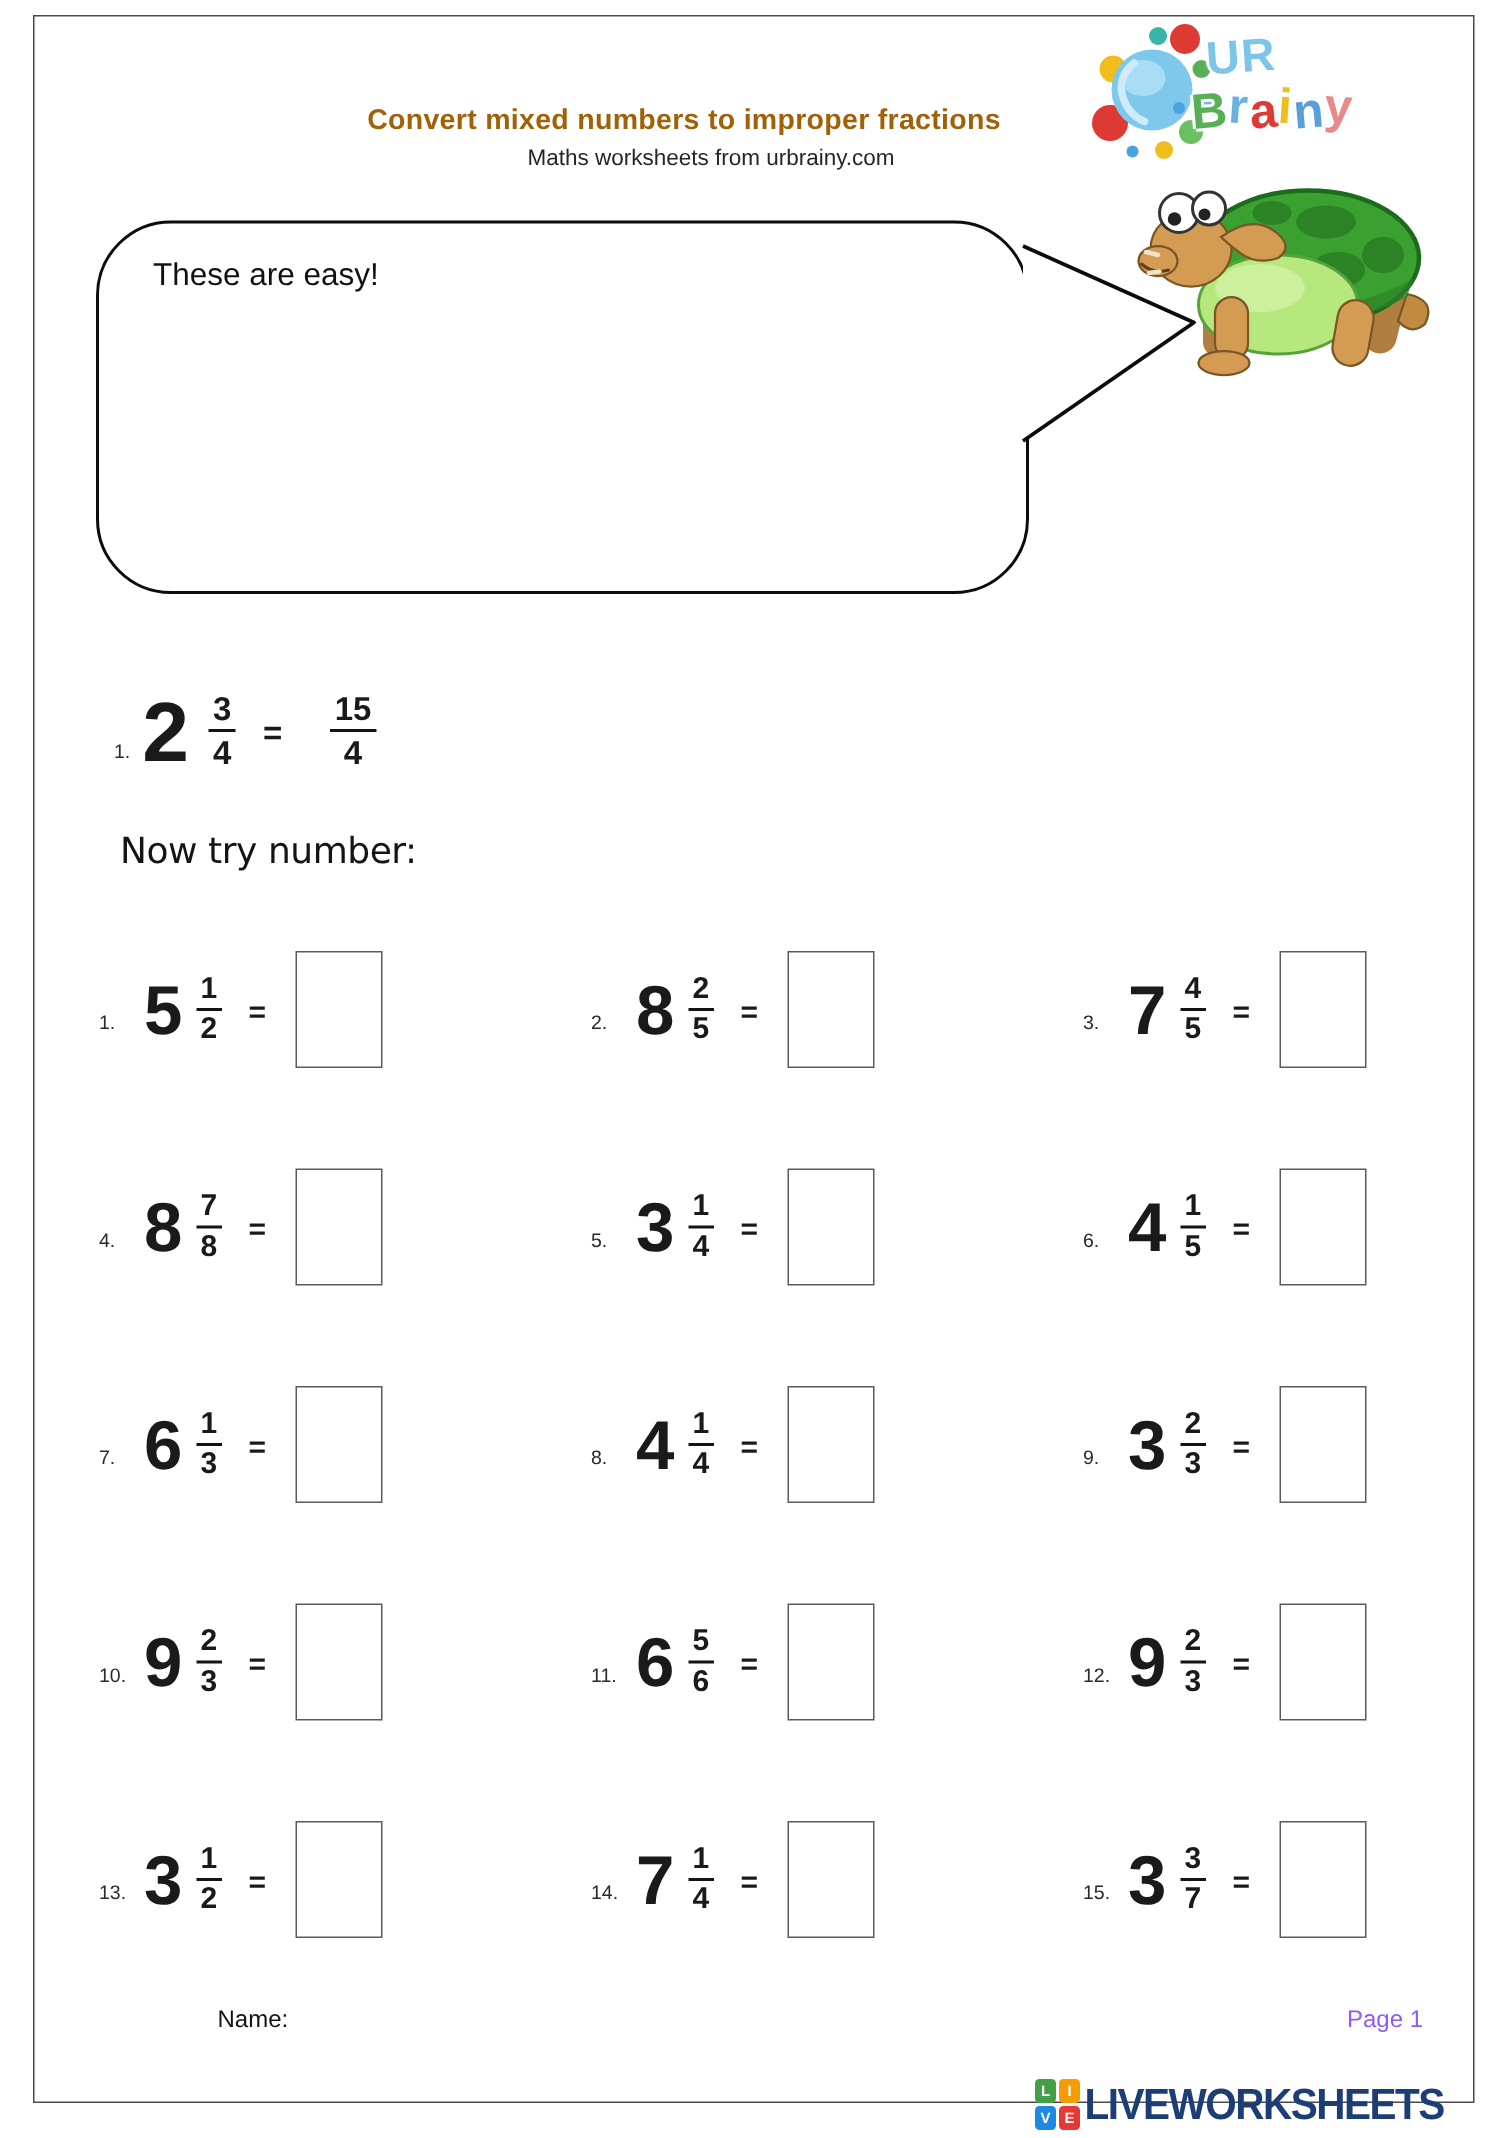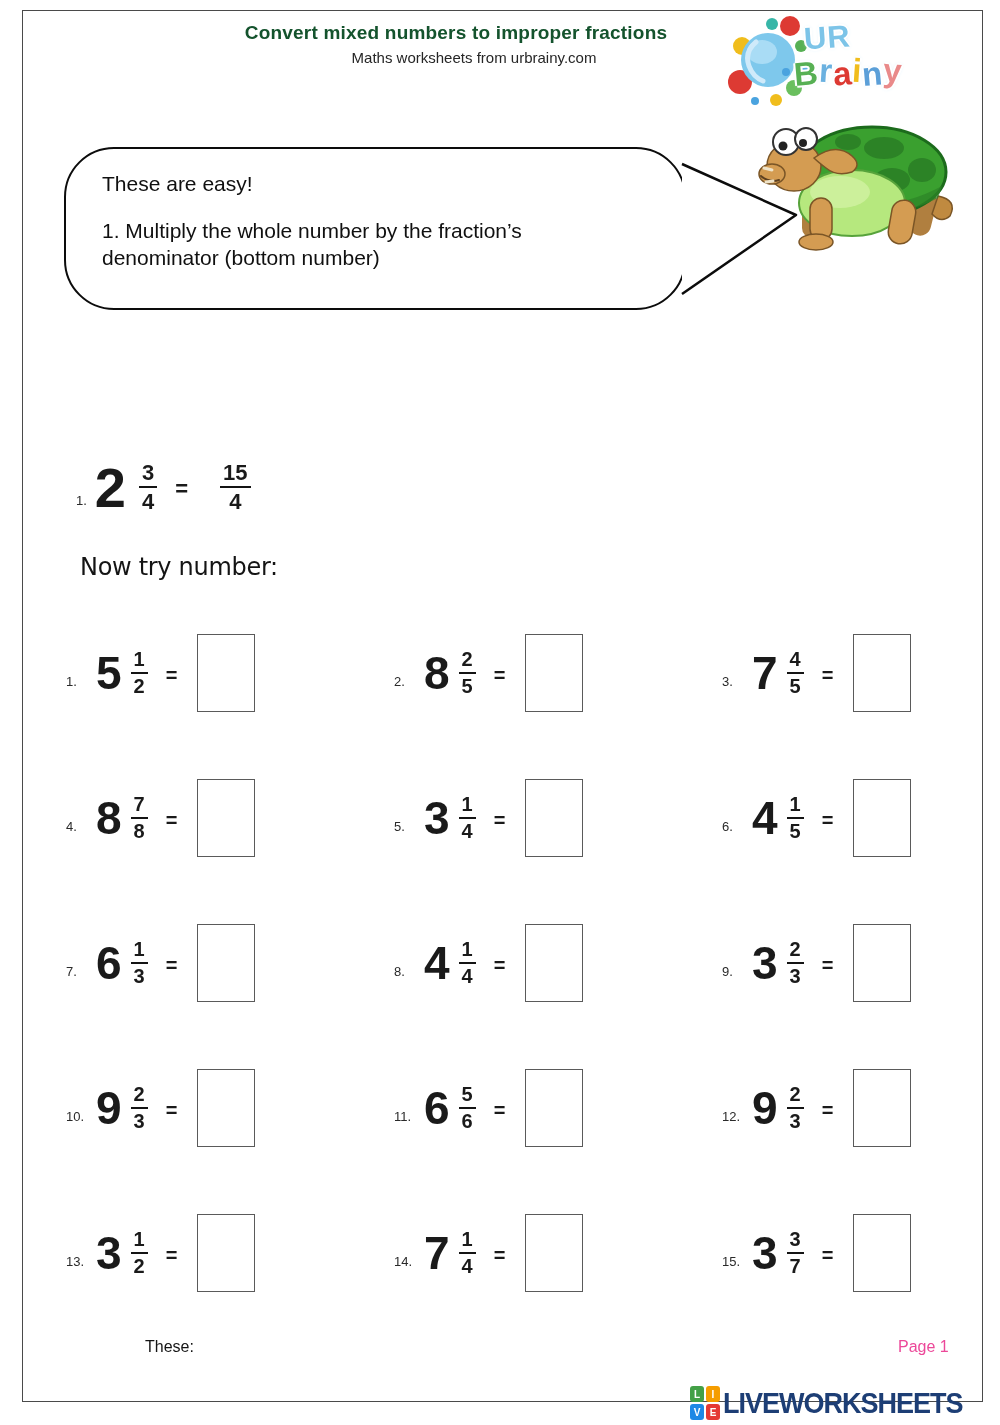--- a/index.html
+++ b/index.html
@@ -7,42 +7,42 @@
     width:1000px; height:1425px; position:relative;
     background:#ffffff; font-family:"Liberation Sans", sans-serif; color:#1a1a1a;
     overflow:hidden;
   }
   .sheet {
     position:absolute; left:22px; top:10px; width:961px; height:1392px;
     border:1.5px solid #4a4a4a; background:#fff;
   }
   
   .header { position:absolute; left:0; top:22px; width:912px; text-align:center; }
-  .header .title { font-size:19px; font-weight:700; color:#14532d; letter-spacing:.2px; }
+  .header .title { font-size:19px; font-weight:700; color:#a16207; letter-spacing:.2px;margin-top:48px; }
   .header .subtitle { font-size:15px; font-weight:400; color:#262626; margin-top:5px;padding-left:36px; }
 
   
   .urb-logo { position:absolute; left:728px; top:10px; width:240px; height:100px; }
   .urb-logo svg { position:absolute; left:0; top:2px; }
   .urb-ur {
     position:absolute; left:76px; top:10px; font-size:31px; font-weight:700; color:#7cc4e8;
     transform:rotate(-4deg); letter-spacing:1px;
     text-shadow:-2px 0 #fff, 2px 0 #fff, 0 -2px #fff, 0 2px #fff, 0 0 4px #cfe9f7;
   }
   .urb-brainy {
     position:absolute; left:66px; top:44px; font-size:33px; font-weight:700; letter-spacing:1px;
     text-shadow:-2px 0 #fff, 2px 0 #fff, 0 -2px #fff, 0 2px #fff, 0 0 4px #cfe9f7;
   }
   .urb-brainy span { display:inline-block; }
   .urb-brainy span:nth-child(odd)  { transform:rotate(-5deg) translateY(1px); }
   .urb-brainy span:nth-child(even) { transform:rotate(4deg)  translateY(-2px); }
 
   
   .bubble {
-    position:absolute; left:64px; top:147px; width:622px; height:163px;
+    position:absolute; left:64px; top:147px; width:622px; height:249px;
     border:2.5px solid #0c0c0c; border-radius:50px; background:#fff;
     padding:21px 30px 0 36px;
   }
   .bubble p { font-size:21px; line-height:1.32; max-width:495px; margin-bottom:19px; color:#101010; }
   .bubble-tail { position:absolute; left:678px; top:152px; }
 
   
   .turtle { position:absolute; left:752px; top:118px; }
 
   
@@ -72,21 +72,21 @@
   .p-whole { font-size:46px; font-weight:700; letter-spacing:-1px; }
   .cell .frac { font-size:20px; font-weight:600; margin-left:10px; }
   .p-eq { font-size:20px; font-weight:700; margin:6px 0 0 18px; }
   .answer-box {
     width:58px; height:78px; border:1.5px solid #5a5a5a; background:#fff;
     margin-left:20px; flex:0 0 auto;
   }
 
   
   .name-label { position:absolute; left:145px; top:1338px; font-size:16px; color:#141414; }
-  .page-label { position:absolute; left:898px; top:1338px; font-size:16px; color:#ec4899; }
+  .page-label { position:absolute; left:898px; top:1338px; font-size:16px; color:#8b5cf6; }
 
   
   .lw-logo { position:absolute; left:690px; top:1386px; display:flex; align-items:center; z-index:5; }
   .lw-grid { display:grid; grid-template-columns:14px 14px; grid-auto-rows:16px; gap:2px; margin-right:3px; }
   .lw-grid span {
     display:flex; align-items:center; justify-content:center;
     color:#fff; font-size:10px; font-weight:700; border-radius:3px;
   }
   .lw-text { font-size:27px; font-weight:700; color:#1d3e75; letter-spacing:-1px; transform:scaleY(1.08); }
 </style>
@@ -115,21 +115,20 @@
     <ellipse cx="34" cy="40" rx="15" ry="12" fill="#a9dcf5"></ellipse>
     <path d="M28,30 q-12,10 -7,24 q4,11 14,15" fill="none" stroke="#cfeafa" stroke-width="5" stroke-linecap="round"></path>
     <circle cx="58" cy="60" r="4" fill="#4aa3df"></circle>
   </svg>
   <span class="urb-ur">UR</span>
   <span class="urb-brainy"><span style="color: rgb(87, 176, 84);">B</span><span style="color: rgb(106, 177, 224);">r</span><span style="color: rgb(221, 58, 51);">a</span><span style="color: rgb(240, 189, 28);">i</span><span style="color: rgb(91, 159, 216);">n</span><span style="color: rgb(233, 138, 138);">y</span></span>
 </div>
 
 <div class="bubble">
   <p>These are easy!</p>
-  <p>1. Multiply the whole number by the fraction’s denominator (bottom number)</p>
 </div>
 <svg class="bubble-tail" width="130" height="150" viewBox="0 0 130 150">
   <path d="M4,12 L118,63 L4,142" fill="#ffffff" stroke="#0c0c0c" stroke-width="2.5" stroke-linejoin="round"></path>
 </svg>
 
 <svg class="turtle" width="205" height="140" viewBox="0 0 205 140">
   <rect x="50" y="70" width="20" height="50" rx="10" fill="#b07f3f"></rect>
   <rect x="160" y="72" width="22" height="46" rx="11" fill="#b07f3f" transform="rotate(14 171 95)"></rect>
   <path d="M186,78 q20,4 12,20 q-9,8 -18,-2 z" fill="#c08a40" stroke="#7a5526" stroke-width="1.5"></path>
   <ellipse cx="120" cy="54" rx="74" ry="45" fill="#3aa02f" stroke="#1c6b1c" stroke-width="3"></ellipse>
@@ -330,21 +329,21 @@
     <span class="p-whole">3</span>
     <span class="frac">
       <span class="top">3</span>
       <span class="bot">7</span>
     </span>
     <span class="p-eq">=</span>
     <span class="answer-box"></span>
   </div>
 </div>
 
-<span class="name-label">These:</span>
+<span class="name-label">Name:</span>
 <span class="page-label">Page 1</span>
 
 <div class="lw-logo">
   <span class="lw-grid">
       <span style="background: rgb(67, 160, 71);">L</span>
       <span style="background: rgb(245, 157, 0);">I</span>
       <span style="background: rgb(30, 136, 229);">V</span>
       <span style="background: rgb(229, 57, 53);">E</span>
     </span>
   <span class="lw-text" style="color: rgb(29, 62, 117);">LIVEWORKSHEETS</span>

